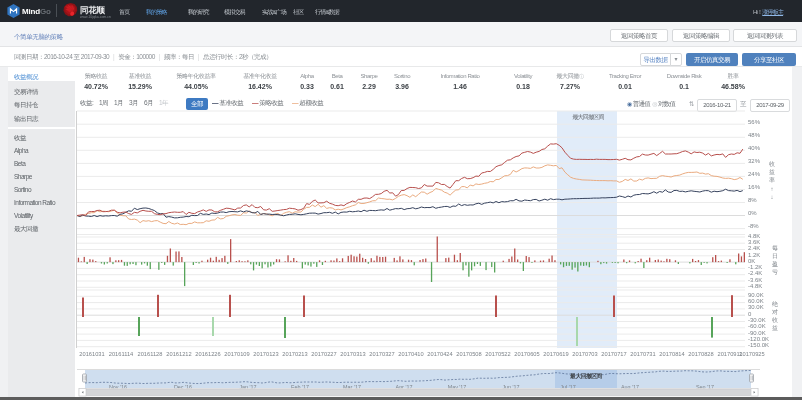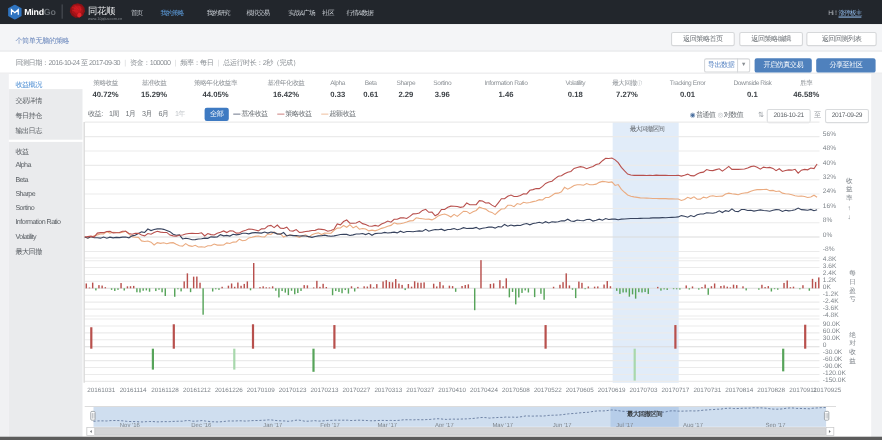--- a/index.html
+++ b/index.html
@@ -40,21 +40,21 @@
   <div class="abs" style="left:22px; top:7px; font-size:8px; font-weight:bold; color:#fff; letter-spacing:-0.2px;">Mind<span style="color:#686d73;">Go</span></div>
   <div class="abs" style="left:56px; top:4px; width:1px; height:13px; background:#4a4f55;"></div>
 
   <svg class="abs" style="left:62px; top:2px;" width="17" height="17" viewBox="0 0 17 17">
     <path d="M8.5 1 L12.5 2 L14.8 5 L15.2 8.5 L13.5 12 L10.5 14 L6.5 14.2 L3.2 12.2 L1.5 8.8 L2 5 L4.5 2.2 Z" fill="#8e1216"></path>
     <path d="M4.5 3 L9.5 2.2 L13 4.8 L13.5 8.8 L11 12 L6.5 12.5 L3.5 9.5 L3.2 5.5 Z" fill="#a81419"></path>
     <path d="M5.5 4 L10 3.5 L12 6.5 L11 9.5 L7.5 10.5 L4.8 8 Z" fill="#c4181e"></path>
     <path d="M10 9.5 C12 9.5 12.6 11.4 11.8 12.8 C11 14.2 8.9 14.2 8.3 12.8 C7.8 11.6 8.7 9.8 10 9.5 Z" fill="#e8252b"></path>
     <path d="M3.5 4.5 L8 6.5 M6 2.8 L9.5 7 M3.8 7.5 L9 8.2 M10.5 3.5 L11.5 7.5" stroke="#d91f25" stroke-width="0.6" fill="none"></path>
   </svg>
-  <div class="abs" style="left:80px; top:5px; font-size:8.5px; font-weight:normal; color:#e9eaec; letter-spacing:-0.3px;">同花顺</div>
+  <div class="abs" style="left:80px; top:5px; font-size:8.5px; font-weight:bold; color:#e9eaec; letter-spacing:-0.3px;">同花顺</div>
   <div class="abs" style="left:80px; top:15px; font-size:3.5px; color:#84898f; letter-spacing:0;">www.10jqka.com.cn</div>
   <div class="navitem" style="left:119px;">首页</div>
   <div class="navitem" style="left:146px; color:#5e9fe0;">我的策略</div>
   <div class="navitem" style="left:188px;">我的研究</div>
   <div class="navitem" style="left:224px;">模拟交易</div>
   <div class="navitem" style="left:262px;">实战&amp;广场</div>
   <div class="navitem" style="left:293px;">社区</div>
   <div class="navitem" style="left:315px;">行情&amp;数据</div>
   <div class="navitem" style="left:753px; color:#b9bec4;">Hi！<span style="color:#8fb8e8; text-decoration:underline;">涨停板主</span></div>
 

